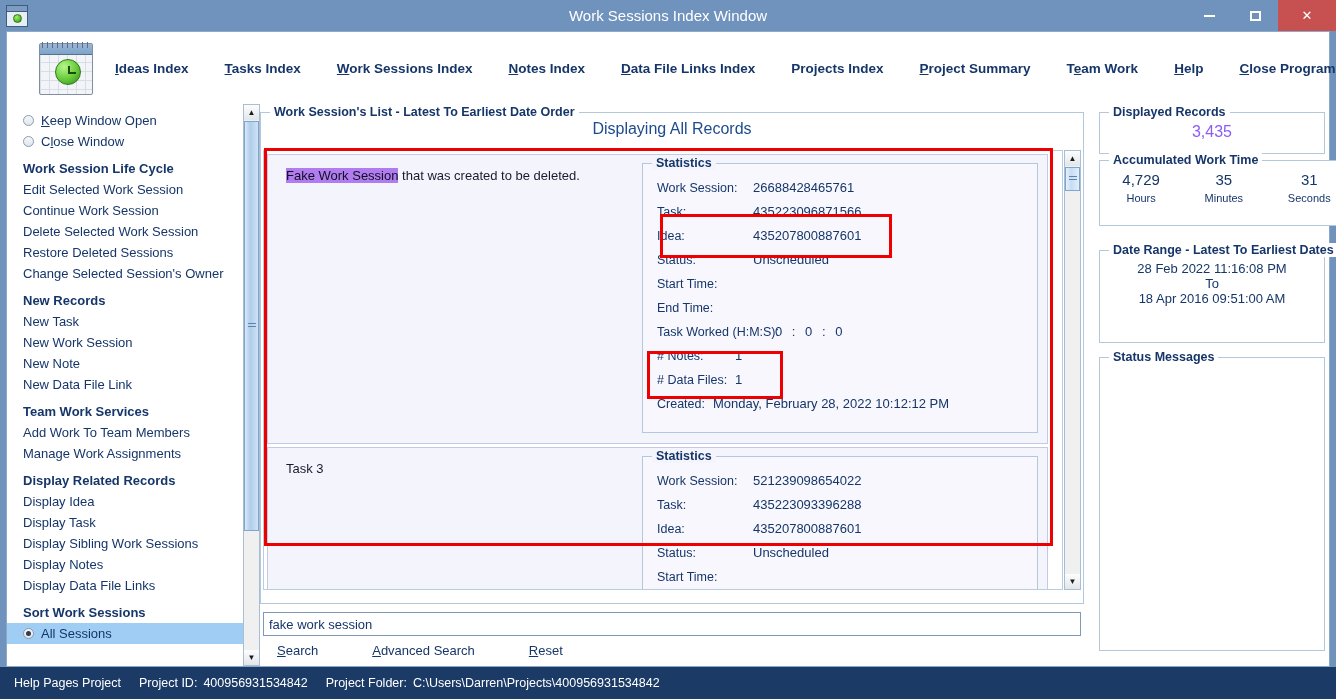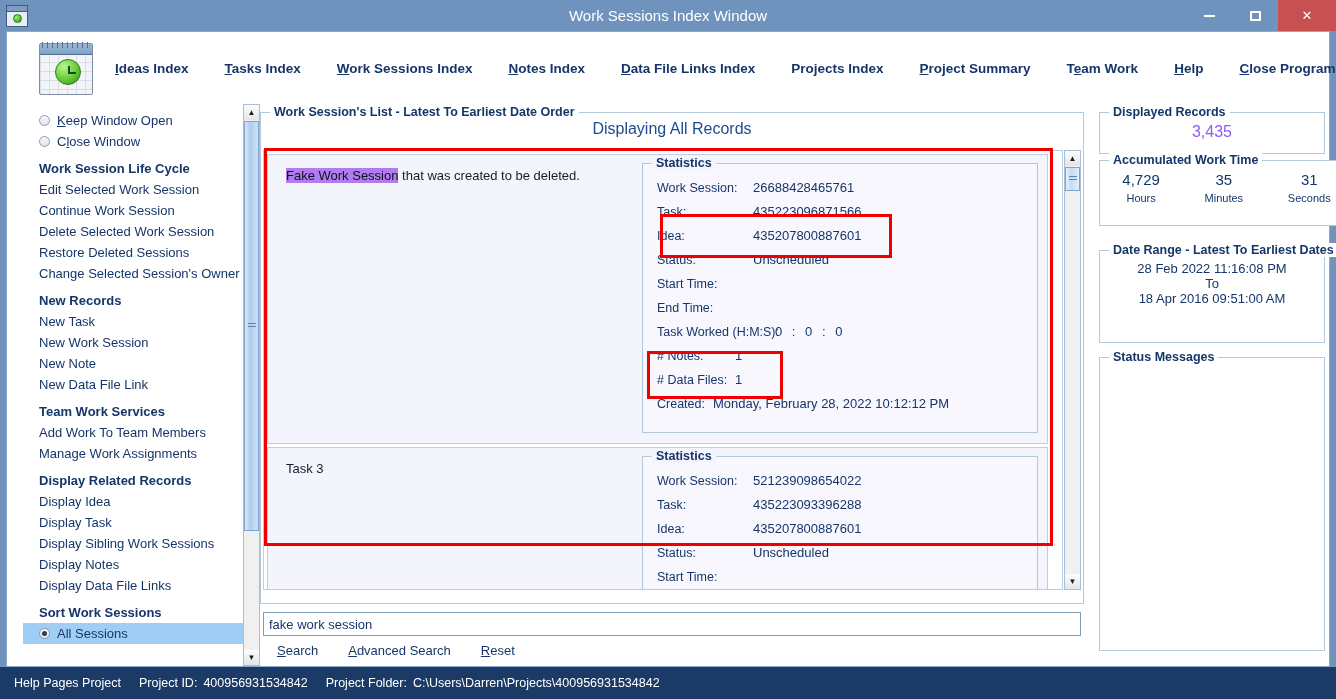--- a/index.html
+++ b/index.html
@@ -46,21 +46,21 @@
   .bigcal .hand-m{position:absolute;left:12px;top:12px;width:8px;height:1.5px;background:#1c4a0d;}
   .navitems{position:absolute;left:108px;top:0;height:72px;display:flex;align-items:center;}
   .navitem{color:#16366a;font-size:13.5px;font-weight:bold;padding:0 0;margin-right:36px;white-space:nowrap;cursor:pointer;}
   .navitem u{text-decoration:underline;}
 
   
   .bodyrow{position:absolute;left:0;top:72px;width:1322px;height:562px;background:#ffffff;}
 
   
   .sidebar{position:absolute;left:0;top:0;width:236px;height:562px;background:#ffffff;overflow:hidden;}
-  .sb-list{position:absolute;left:0;top:0;width:236px;padding-left:16px;}
+  .sb-list{position:absolute;left:0;top:0;width:236px;}
   .sb-radio{display:flex;align-items:center;height:21px;padding-left:16px;font-size:13px;color:#16366a;cursor:pointer;}
   .sb-radio .rad{width:11px;height:11px;border-radius:50%;border:1px solid #8b9bb0;background:linear-gradient(#f6f8fb,#dfe6ee);margin-right:7px;flex:none;box-sizing:border-box;}
   .sb-radio .rad.on{position:relative;}
   .sb-radio .rad.on:after{content:"";position:absolute;left:2px;top:2px;width:5px;height:5px;border-radius:50%;background:#333c4a;}
   .sb-radio.sel{background:#9fcdf4;}
   .sb-head{font-size:13px;font-weight:bold;color:#16366a;padding:9px 0 3px 16px;}
   .sb-link{font-size:13px;color:#16366a;padding:2px 0 2px 16px;height:17px;line-height:17px;cursor:pointer;}
 
   
   .vscroll{position:absolute;width:17px;background:#f0f0f0;border:1px solid #a9bed2;box-sizing:border-box;}
@@ -92,21 +92,21 @@
   .srow.tw .lab{left:14px;}
   .srow.tw .val{left:132px;letter-spacing:3px;}
   .srow.cnt .val{left:92px;}
   .srow.cr .val{left:70px;}
   .redbox{position:absolute;border:3px solid #ee0000;box-sizing:border-box;pointer-events:none;}
 
   
   .searchbar{position:absolute;left:3px;top:508px;width:824px;}
   .searchinput{width:818px;height:24px;border:1px solid #7f9ab5;box-sizing:border-box;font-size:13px;
      color:#16366a;padding:2px 5px;font-family:"Liberation Sans", sans-serif;background:#ffffff;}
-  .searchlinks{position:absolute;left:14px;top:31px;display:flex;}
+  .searchlinks{position:absolute;left:14px;top:31px;display:flex;gap:24px;}
   .slink{font-size:13px;color:#16366a;margin-right:30px;cursor:pointer;}
   .slink u{text-decoration:underline;}
 
   
   .right{position:absolute;left:1088px;top:0;width:234px;height:562px;}
   .rfs{position:absolute;left:4px;border:1px solid #b4c8dc;box-sizing:border-box;background:#ffffff;}
   .bignum{text-align:center;font-size:16px;color:#8b5cf6;margin-top:10px;}
   .awt{display:flex;justify-content:space-around;margin-top:10px;}
   .awt .col{text-align:center;}
   .awt .n{font-size:15px;color:#16366a;}

